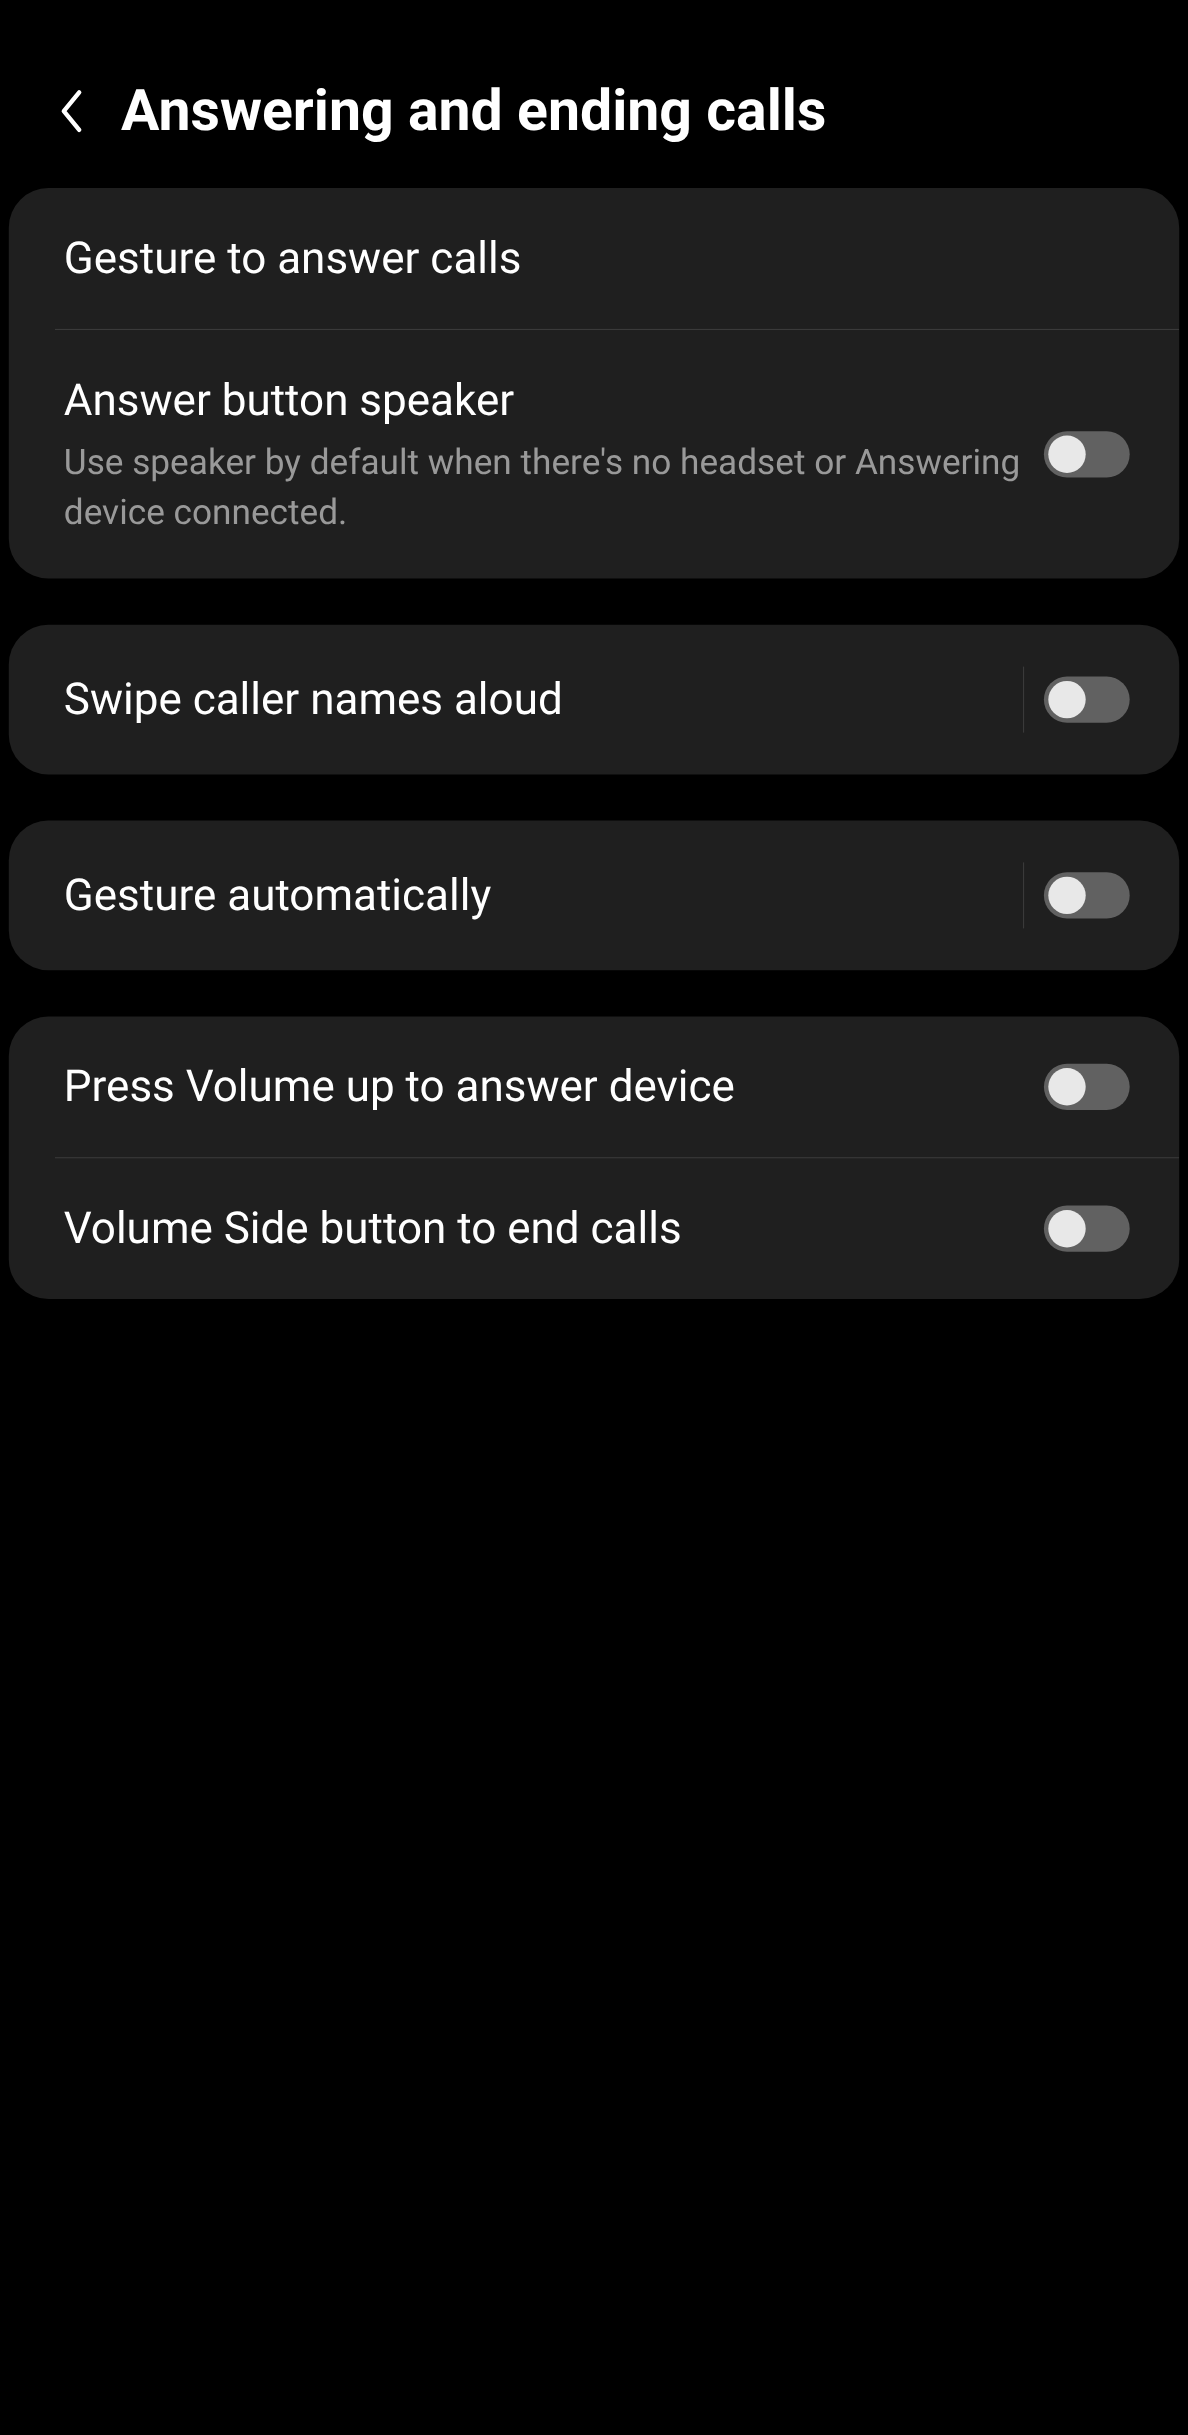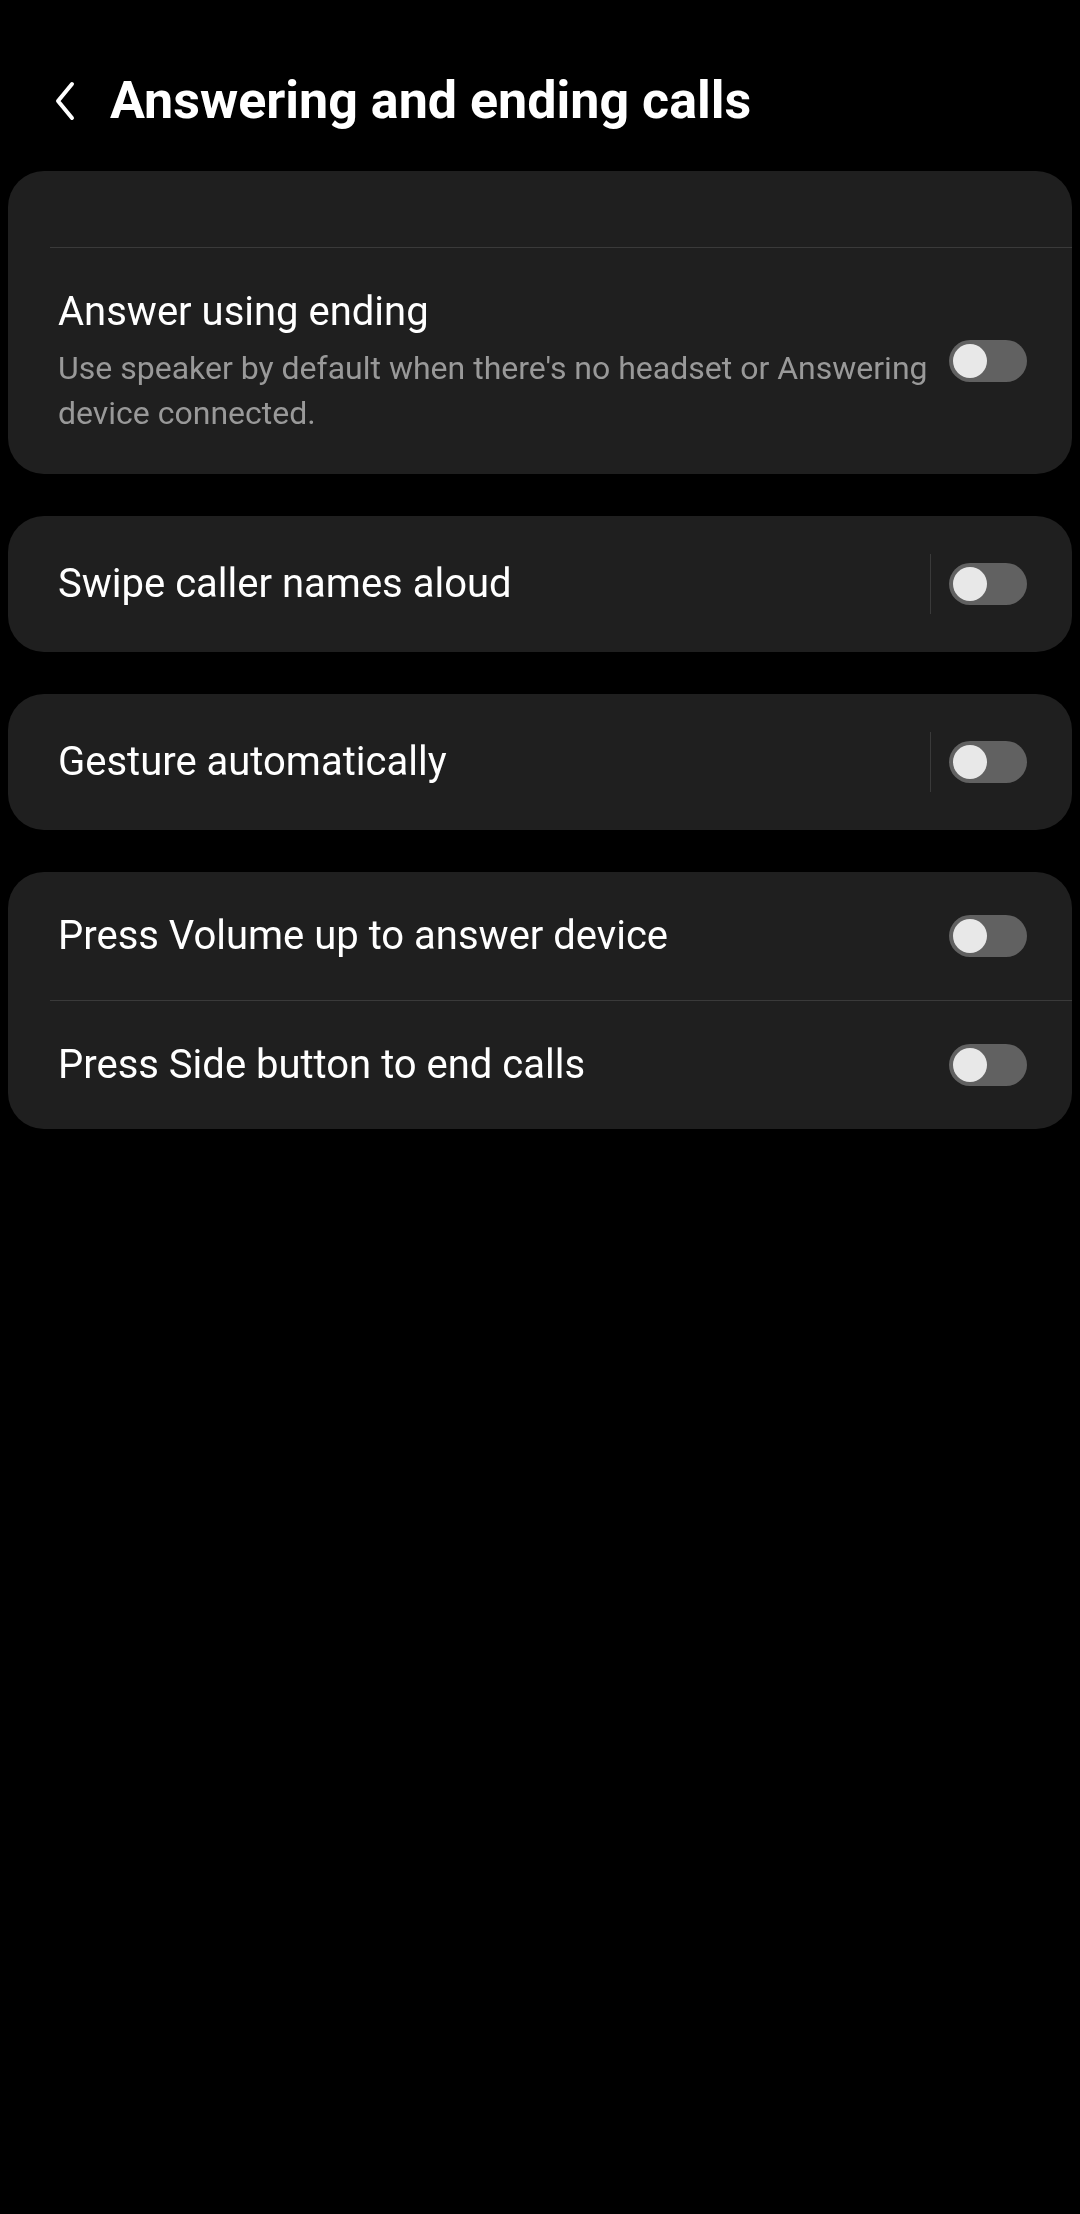--- a/index.html
+++ b/index.html
@@ -118,26 +118,27 @@
     </svg>
   </div>
   <h1 class="page-title">Answering and ending calls</h1>
 </div>
 
 <div class="content">
 
   <div class="group">
     <div class="setting-row">
       <div class="setting-text">
+        <div class="setting-title">Gesture to answer calls</div>
       </div>
     </div>
     <div class="divider"></div>
     <div class="setting-row">
       <div class="setting-text">
-        <div class="setting-title">Answer using ending</div>
+        <div class="setting-title">Answer button speaker</div>
         <div class="setting-description">Use speaker by default when there's no headset or Answering device connected.</div>
       </div>
       <div class="toggle-wrapper">
         <div class="toggle">
           <div class="toggle-knob"></div>
         </div>
       </div>
     </div>
   </div>
 
@@ -176,21 +177,21 @@
       </div>
       <div class="toggle-wrapper">
         <div class="toggle">
           <div class="toggle-knob"></div>
         </div>
       </div>
     </div>
     <div class="divider"></div>
     <div class="setting-row">
       <div class="setting-text">
-        <div class="setting-title">Press Side button to end calls</div>
+        <div class="setting-title">Volume Side button to end calls</div>
       </div>
       <div class="toggle-wrapper">
         <div class="toggle">
           <div class="toggle-knob"></div>
         </div>
       </div>
     </div>
   </div>
 
 </div>

